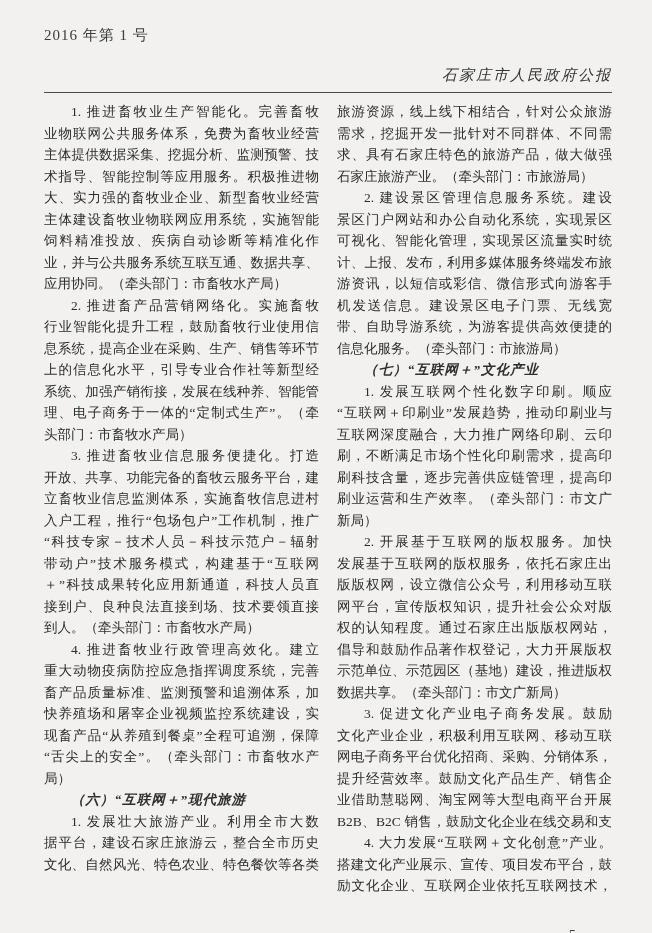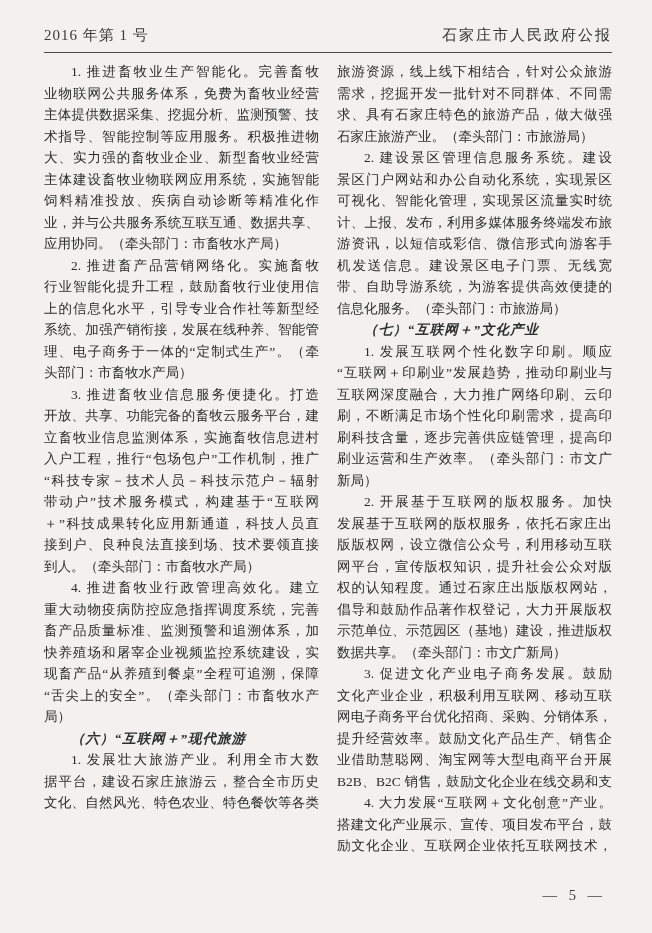--- a/index.html
+++ b/index.html
@@ -25,22 +25,24 @@
     border-bottom: 1.5px solid #4a4a48;
     padding-bottom: 7px;
   }
   .header .issue {
     font-size: 15px;
     letter-spacing: 1px;
     color: #3a3b3d;
   }
   .header .gazette-title {
     font-size: 15px;
+    font-style: italic;
     letter-spacing: 2px;
     color: #333436;
+    margin-top: 40px;
   }
   .main {
     display: flex;
     gap: 18px;
     margin-top: 8px;
     height: 818px;
   }
   .column {
     flex: 1;
     min-width: 0;
@@ -99,20 +101,21 @@
         <div class="line full">业物联网公共服务体系，免费为畜牧业经营</div>
         <div class="line full">主体提供数据采集、挖掘分析、监测预警、技</div>
         <div class="line full">术指导、智能控制等应用服务。积极推进物</div>
         <div class="line full">大、实力强的畜牧业企业、新型畜牧业经营</div>
         <div class="line full">主体建设畜牧业物联网应用系统，实施智能</div>
         <div class="line full">饲料精准投放、疾病自动诊断等精准化作</div>
         <div class="line full">业，并与公共服务系统互联互通、数据共享、</div>
         <div class="line last">应用协同。（牵头部门：市畜牧水产局）</div>
         <div class="line first">2. 推进畜产品营销网络化。实施畜牧</div>
         <div class="line full">行业智能化提升工程，鼓励畜牧行业使用信</div>
+        <div class="line full">息系统，提高企业在采购、生产、销售等环节</div>
         <div class="line full">上的信息化水平，引导专业合作社等新型经</div>
         <div class="line full">系统、加强产销衔接，发展在线种养、智能管</div>
         <div class="line full">理、电子商务于一体的“定制式生产”。（牵</div>
         <div class="line last">头部门：市畜牧水产局）</div>
         <div class="line first">3. 推进畜牧业信息服务便捷化。打造</div>
         <div class="line full">开放、共享、功能完备的畜牧云服务平台，建</div>
         <div class="line full">立畜牧业信息监测体系，实施畜牧信息进村</div>
         <div class="line full">入户工程，推行“包场包户”工作机制，推广</div>
         <div class="line full">“科技专家－技术人员－科技示范户－辐射</div>
         <div class="line full">带动户”技术服务模式，构建基于“互联网</div>

